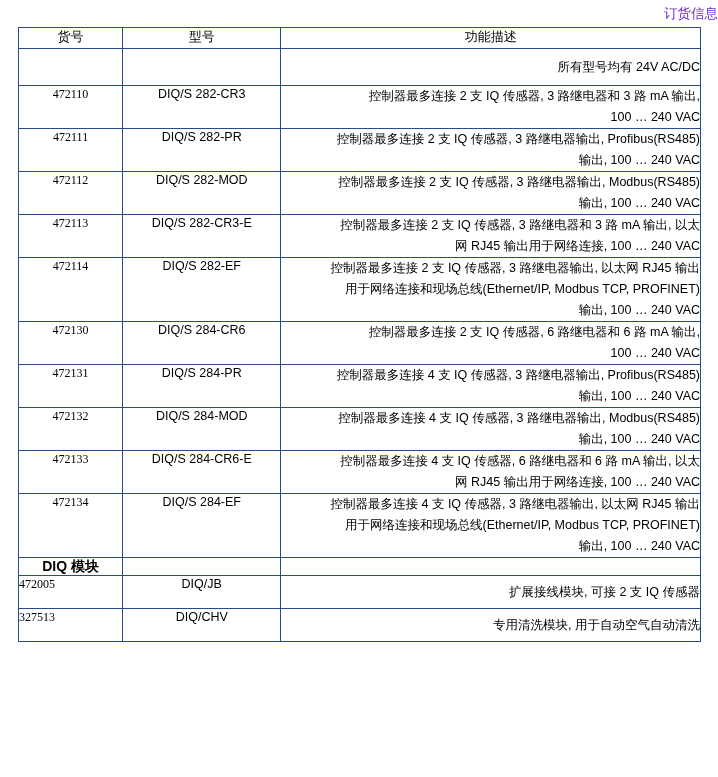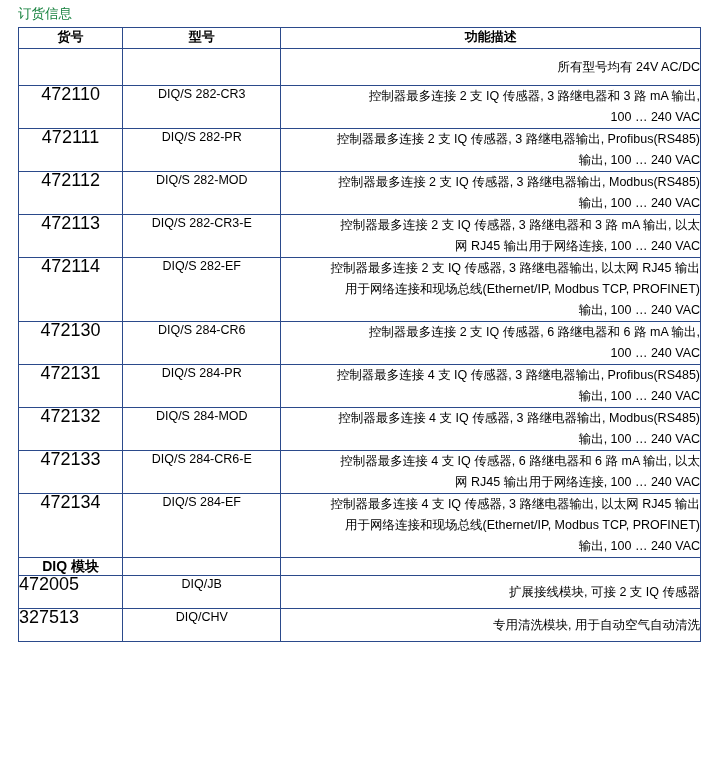--- a/index.html
+++ b/index.html
@@ -17,51 +17,53 @@
   .page {
     position: relative;
     width: 718px;
     height: 777px;
     box-sizing: border-box;
   }
   .doc-title {
     font-size: 13.5px;
     line-height: 16px;
     padding: 6px 0 5px 18px;
-    color: #15803d;
+    color: #6d28d9;
     font-family: "Liberation Sans", sans-serif;
+    text-align: right;
   }
   table.spec {
     border-collapse: collapse;
     table-layout: fixed;
     margin-left: 18px;
     width: 683px;
     border: 1px solid #2b4a8b;
   }
   table.spec td, table.spec th {
     border: 1px solid #2b4a8b;
     vertical-align: top;
     padding: 0;
   }
   col.c-code { width: 104px; }
   col.c-model { width: 158px; }
   col.c-desc { width: 419px; }
 
   .hdr td {
     text-align: center;
     font-size: 13px;
-    font-weight: bold;
+    font-weight: normal;
     padding: 9px 0 9px 0;
     height: 20px;
   }
   .cell-code {
     text-align: center;
-    font-size: 18px;
+    font-size: 12px;
     padding: 7px 4px 6px 4px;
     line-height: 17px;
+    font-family: Liberation Serif, serif;
   }
   .cell-model {
     text-align: center;
     font-size: 12.5px;
     padding: 7px 4px 6px 10px;
     line-height: 17px;
   }
   .cell-desc {
     text-align: right;
     font-size: 12.5px;

